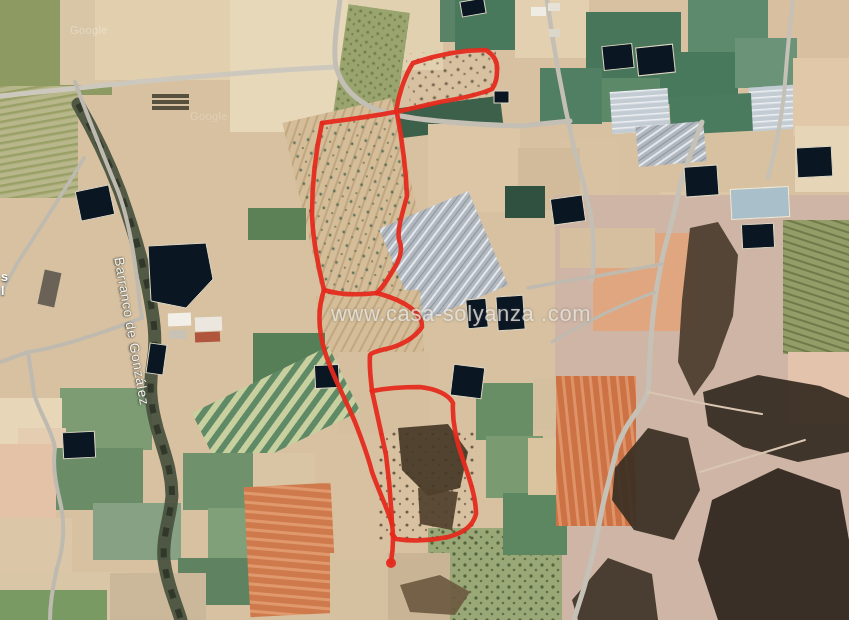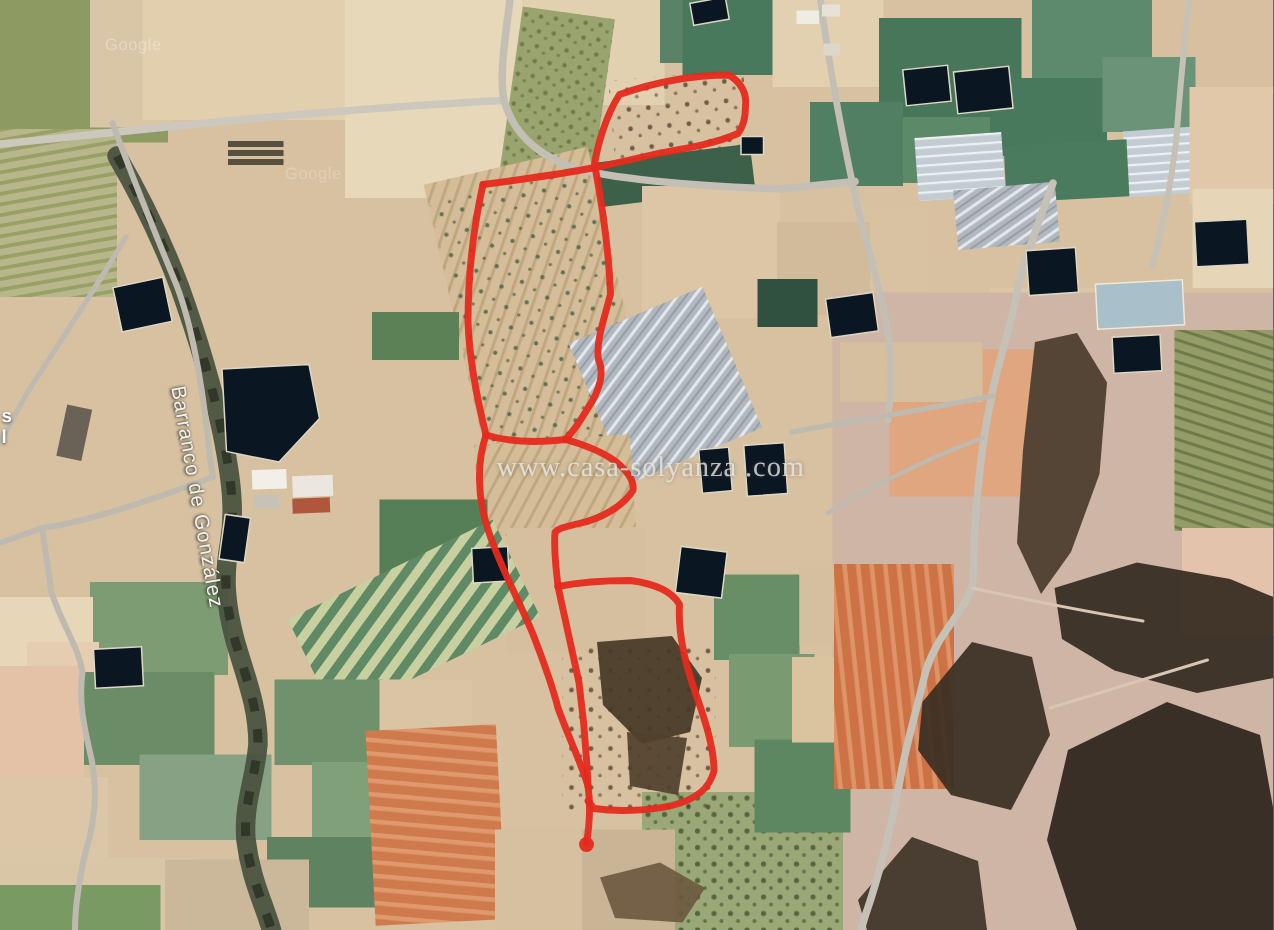--- a/index.html
+++ b/index.html
@@ -1,24 +1,24 @@
 <!DOCTYPE html>
 <html><head>
 <meta charset="utf-8">
 <style>
   html,body{margin:0;padding:0;background:#222;}
   .map-canvas{
     position:relative;width:849px;height:620px;overflow:hidden;
-    font-family:"Liberation Sans",sans-serif;background:#1d4ed8;
+    font-family:"Liberation Sans",sans-serif;background:#a16207;
   }
   .map-canvas svg{position:absolute;left:0;top:0;display:block;}
   .overlay{position:absolute;white-space:nowrap;pointer-events:none;}
   .watermark{
-    left:331px;top:301px;font-size:19px;letter-spacing:.6px;
-    color:#e6e4df;opacity:.82;text-shadow:0 0 3px rgba(90,85,75,.65);font-family:Liberation Serif, serif;
+    left:331px;top:301px;font-size:22px;letter-spacing:.6px;
+    color:#e6e4df;opacity:.82;text-shadow:0 0 3px rgba(90,85,75,.65);
   }
   .ravine-label{
     left:126px;top:256px;font-size:13.5px;letter-spacing:.8px;color:#f4f3ef;
     transform:rotate(80deg);transform-origin:left top;
     text-shadow:0 1px 2px rgba(55,55,45,.95),0 0 2px rgba(55,55,45,.7);
   }
   .credit{color:#ffffff;font-size:11px;letter-spacing:.4px;}
   .credit-1{left:70px;top:24px;opacity:.30;}
   .credit-2{left:190px;top:110px;opacity:.22;}
   .edge-label{

